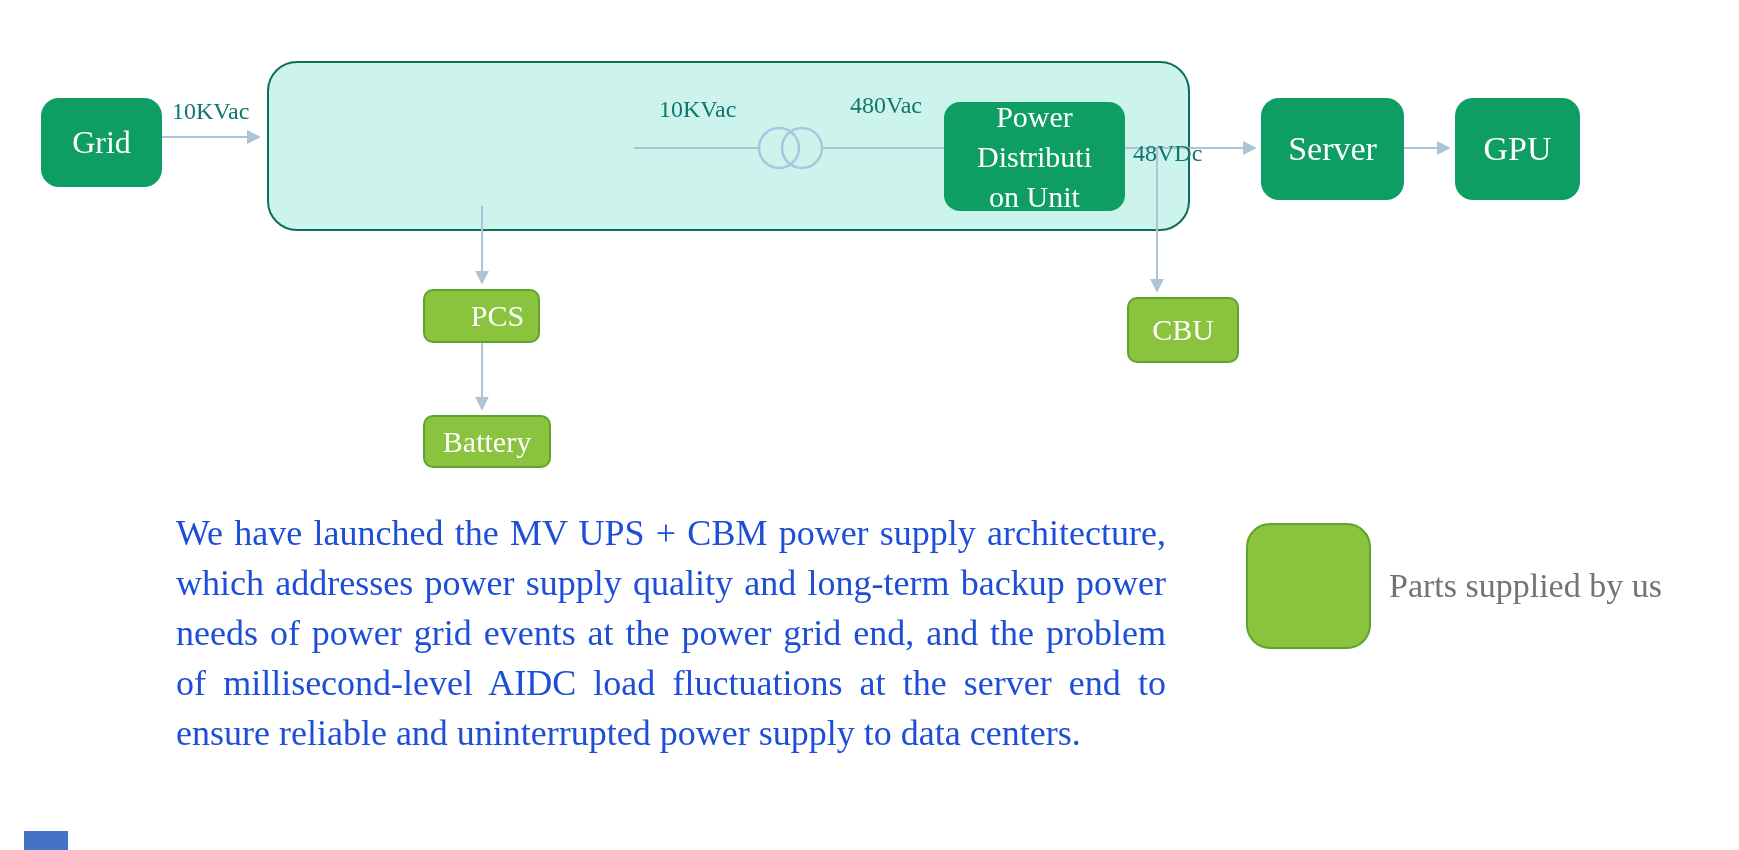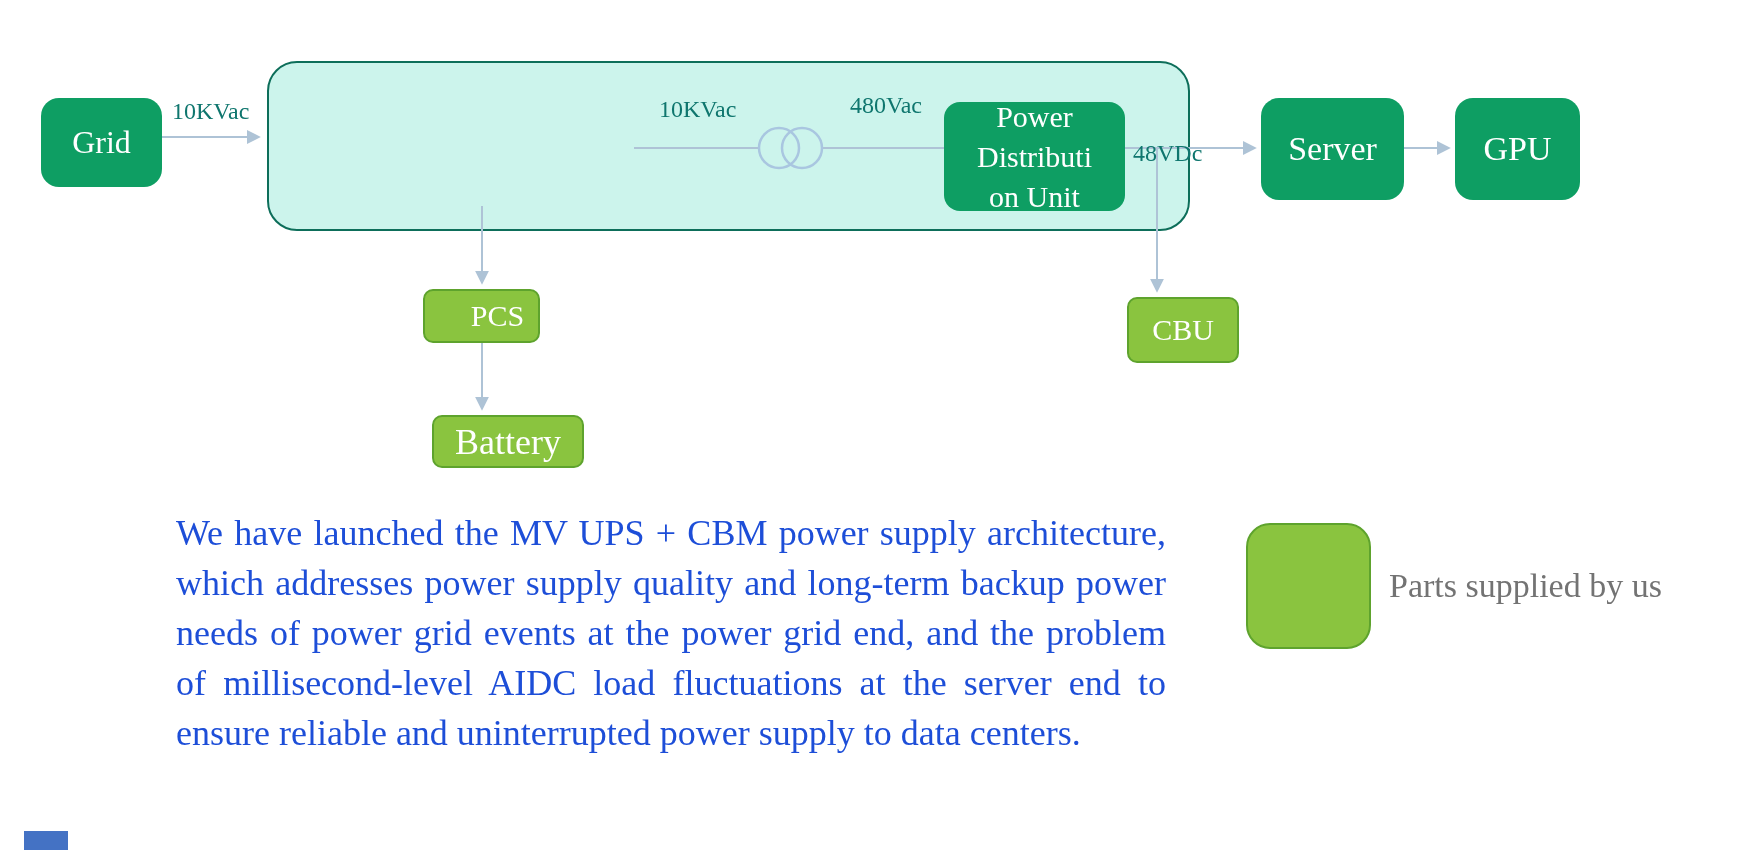--- a/index.html
+++ b/index.html
@@ -108,21 +108,21 @@
   </div>
 
   <div class="abs node dark" style="left:1455px;top:98px;width:125px;height:102px;font-size:34px;">
     <span>GPU</span>
   </div>
 
   <div class="abs node light" style="left:423px;top:289px;width:117px;height:54px;font-size:30px;padding-left:32px;">
     <span>PCS</span>
   </div>
 
-  <div class="abs node light" style="left:432px;top:415px;width:152px;height:53px;font-size:36px;">
+  <div class="abs node light" style="left:423px;top:415px;width:128px;height:53px;font-size:30px;">
     <span>Battery</span>
   </div>
 
   <div class="abs node light" style="left:1127px;top:297px;width:112px;height:66px;font-size:30px;">
     <span>CBU</span>
   </div>
 
   <div class="abs description">We have launched the MV UPS + CBM power supply architecture, which addresses power supply quality and long-term backup power needs of power grid events at the power grid end, and the problem of millisecond-level AIDC load fluctuations at the server end to ensure reliable and uninterrupted power supply to data centers.</div>
 
   <div class="abs legend-swatch"></div>

